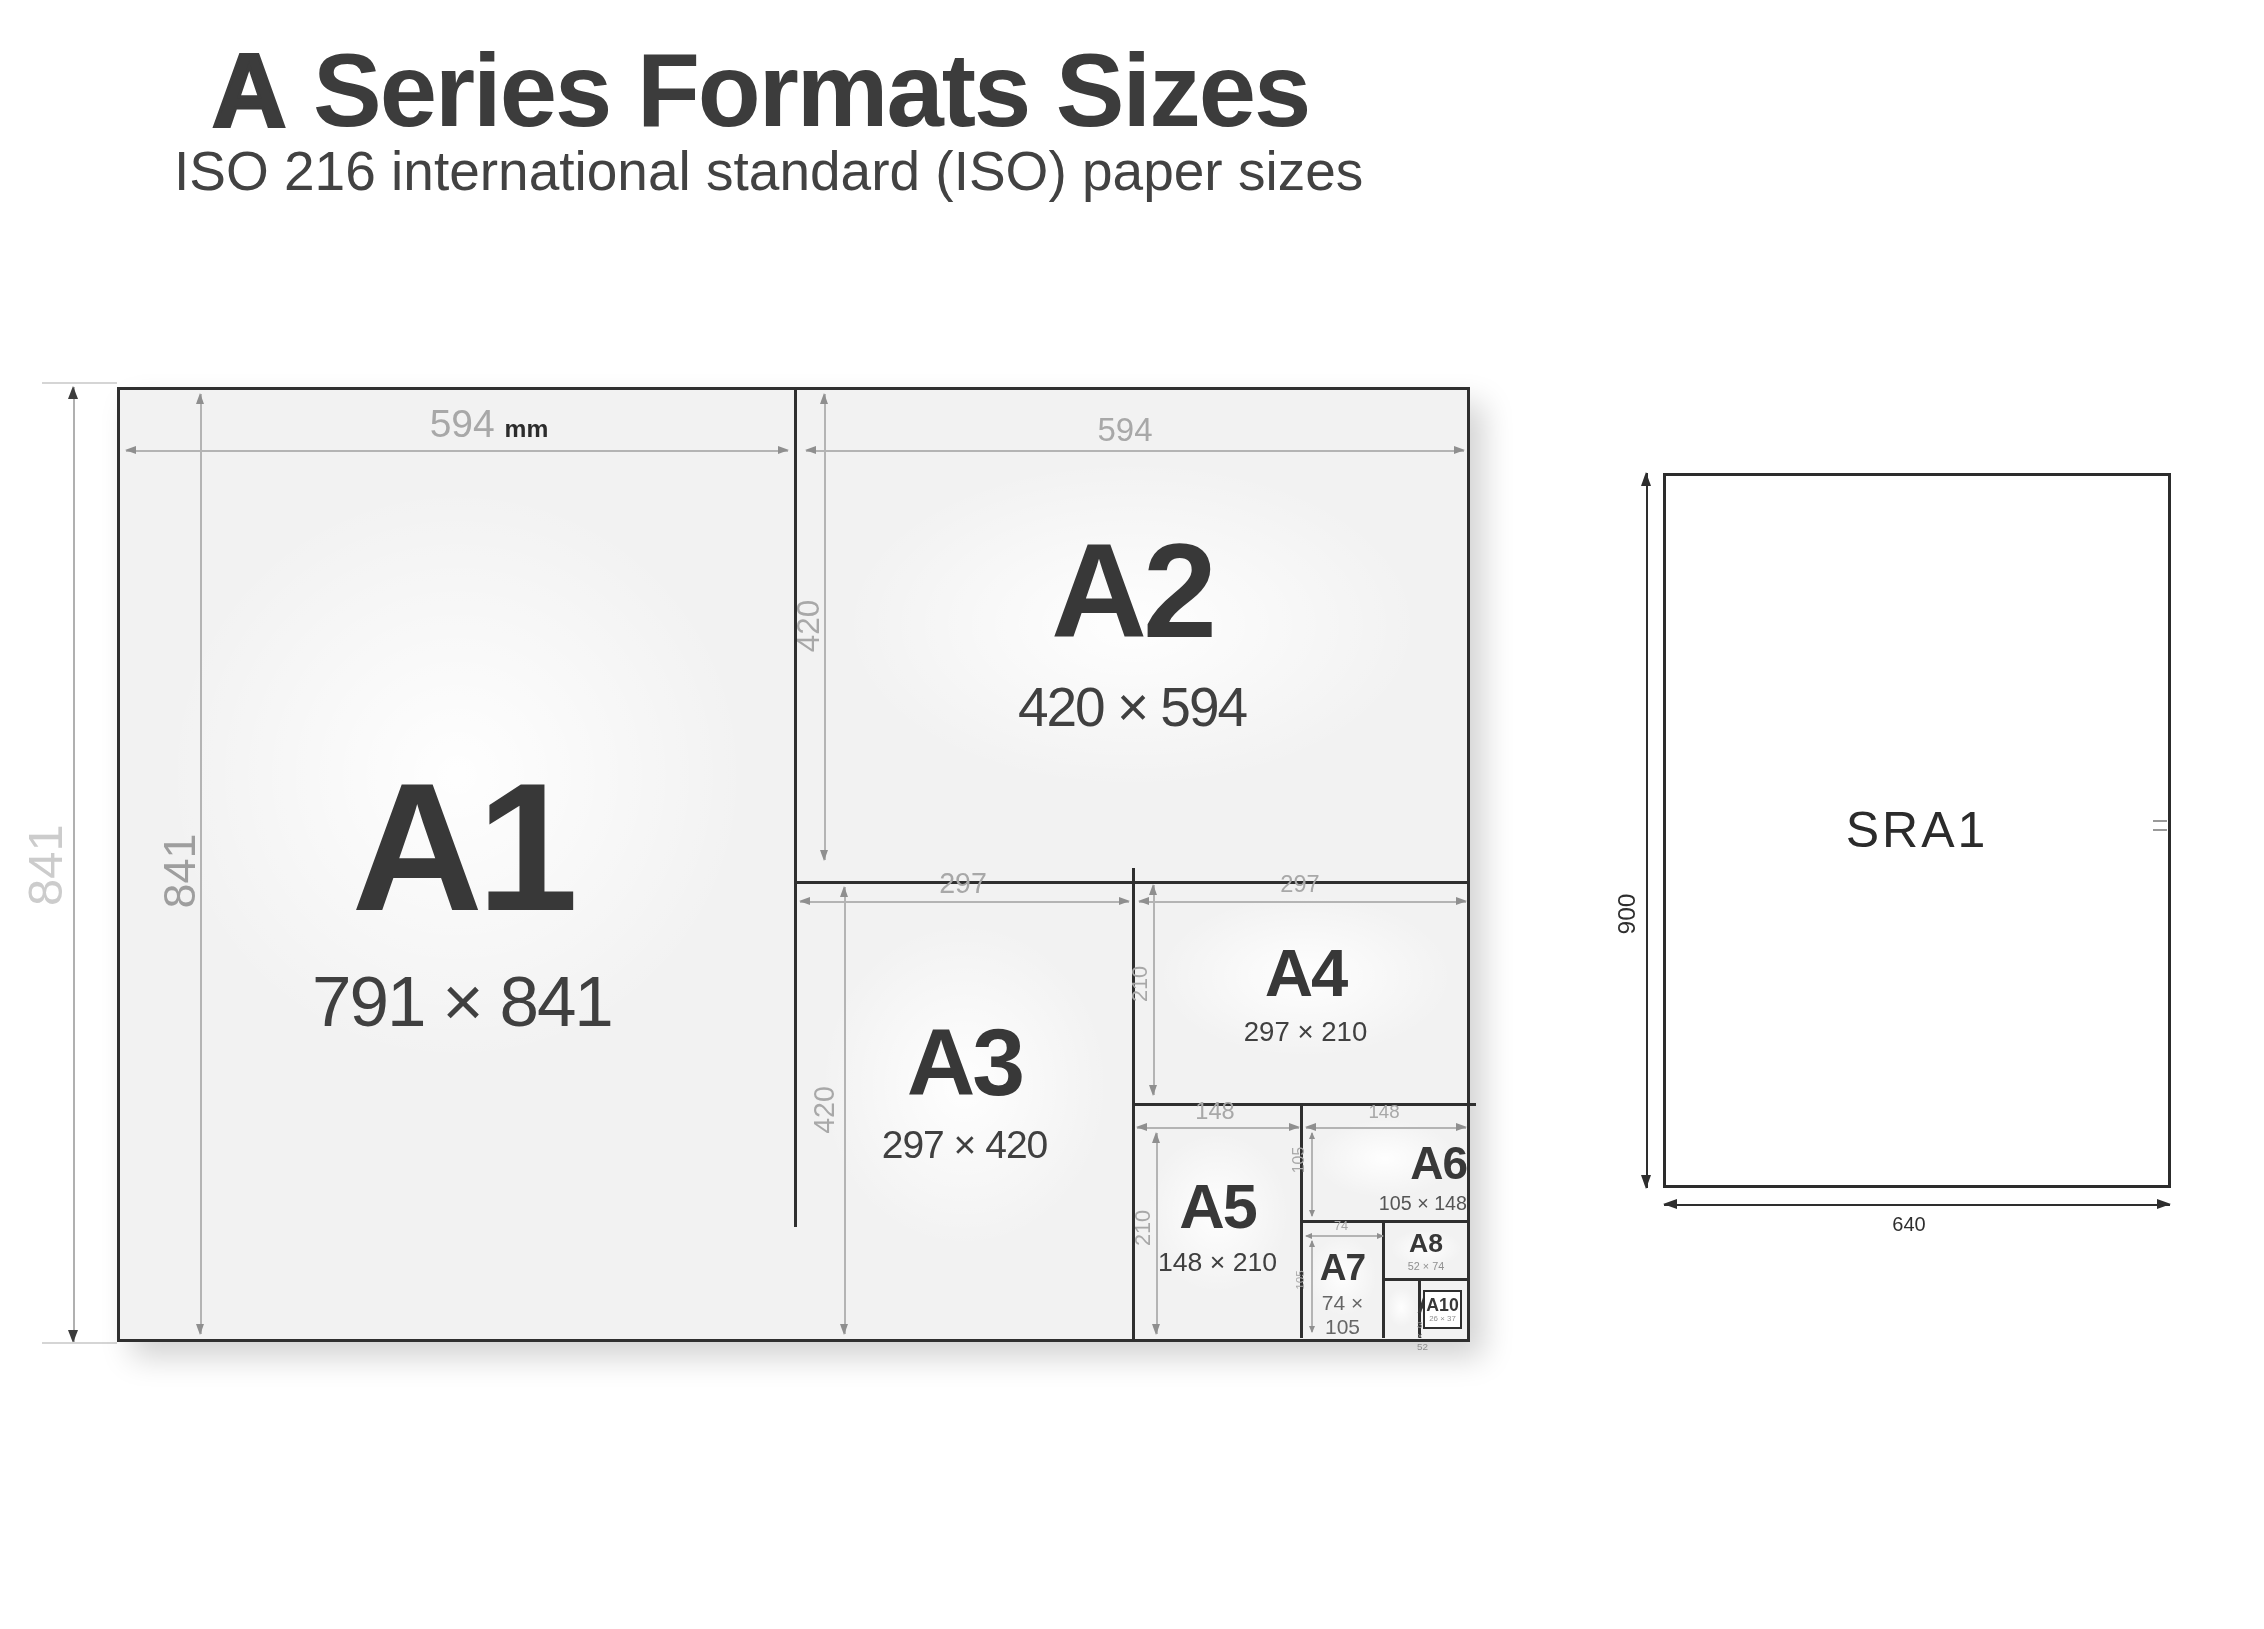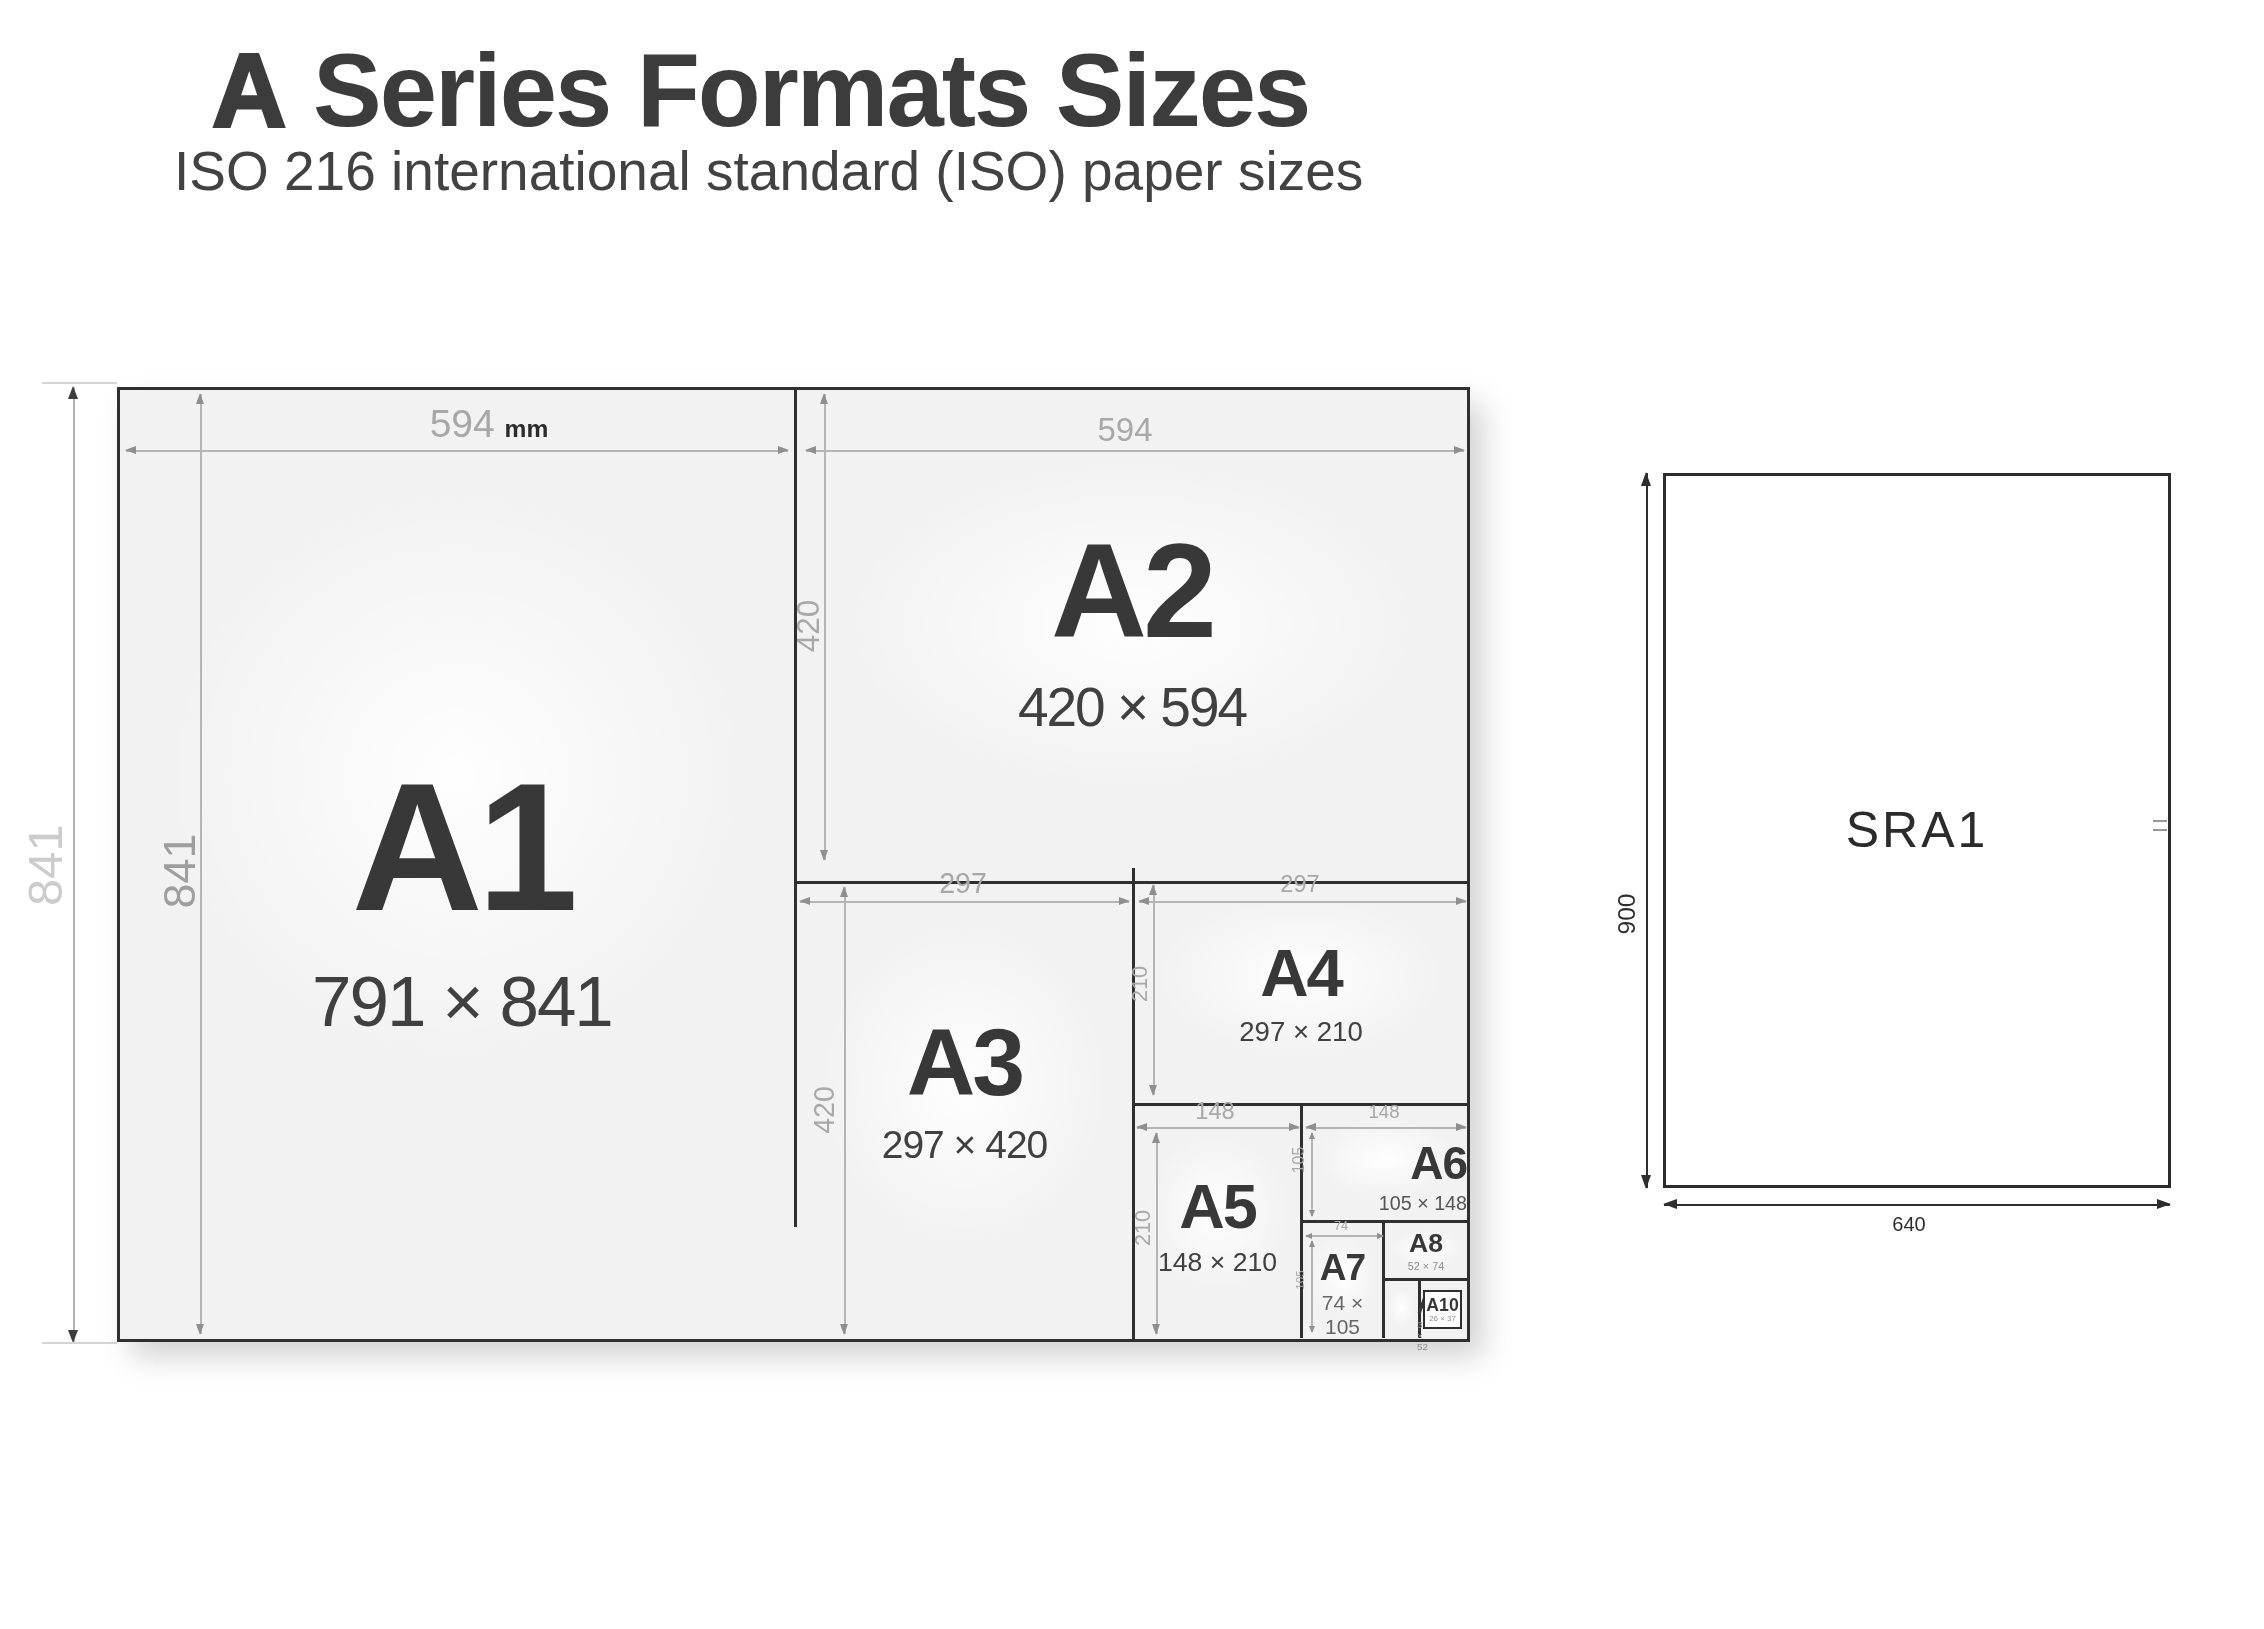--- a/index.html
+++ b/index.html
@@ -110,21 +110,21 @@
       </div>
     </div>
 
     <div class="cell c-a3 bR" style="left:677px;top:478px;width:335px;height:471px;">
       <div class="stack" style="top:145px;">
         <div class="fmt">A3</div>
         <div class="sz">297 × 420</div>
       </div>
     </div>
 
-    <div class="cell c-a4 bB" style="left:1015px;top:478px;width:332px;height:235px;">
+    <div class="cell c-a4 bB" style="left:1015px;top:478px;width:332px;height:235px;padding-left:9px;">
       <div class="stack" style="top:70px;">
         <div class="fmt">A4</div>
         <div class="sz">297 × 210</div>
       </div>
     </div>
 
     <div class="cell c-a5 bR" style="left:1015px;top:716px;width:165px;height:232px;">
       <div class="stack" style="top:67px;">
         <div class="fmt">A5</div>
         <div class="sz">148 × 210</div>

